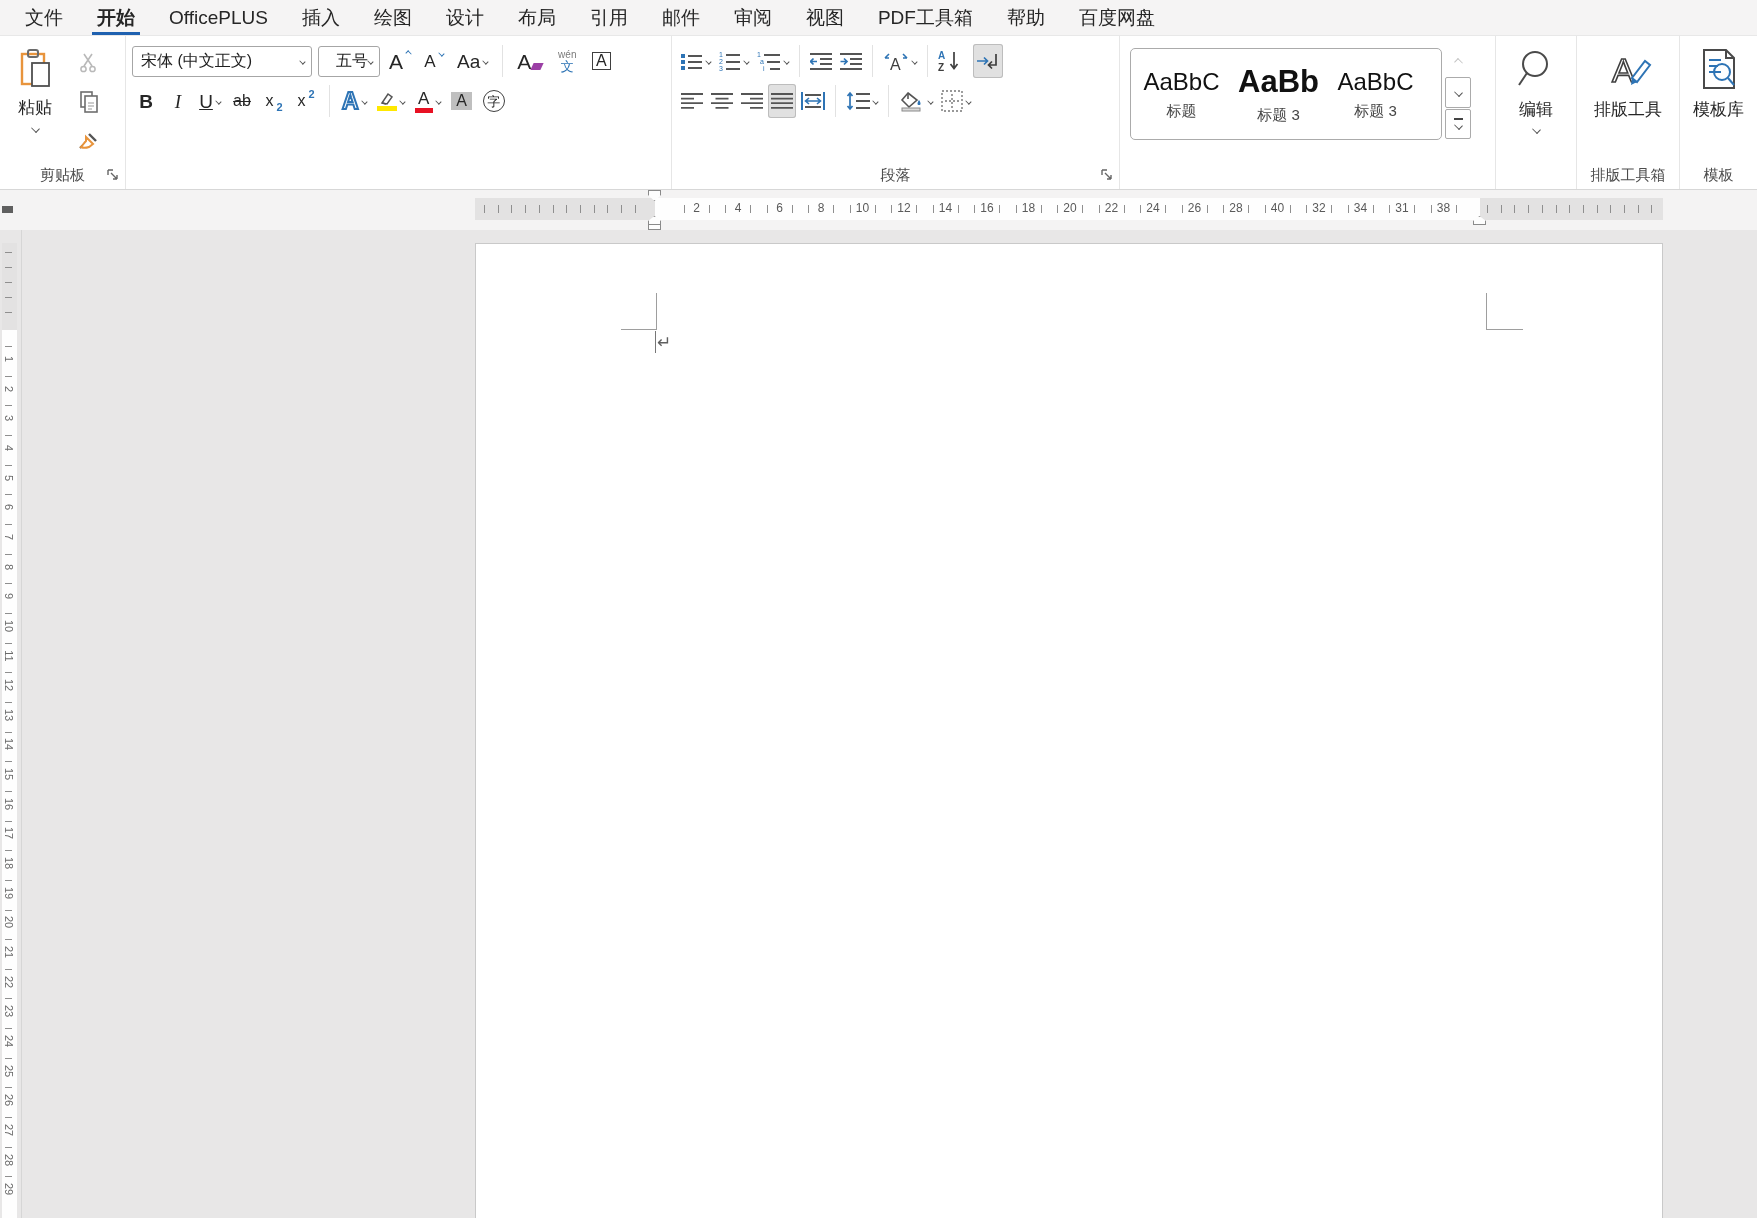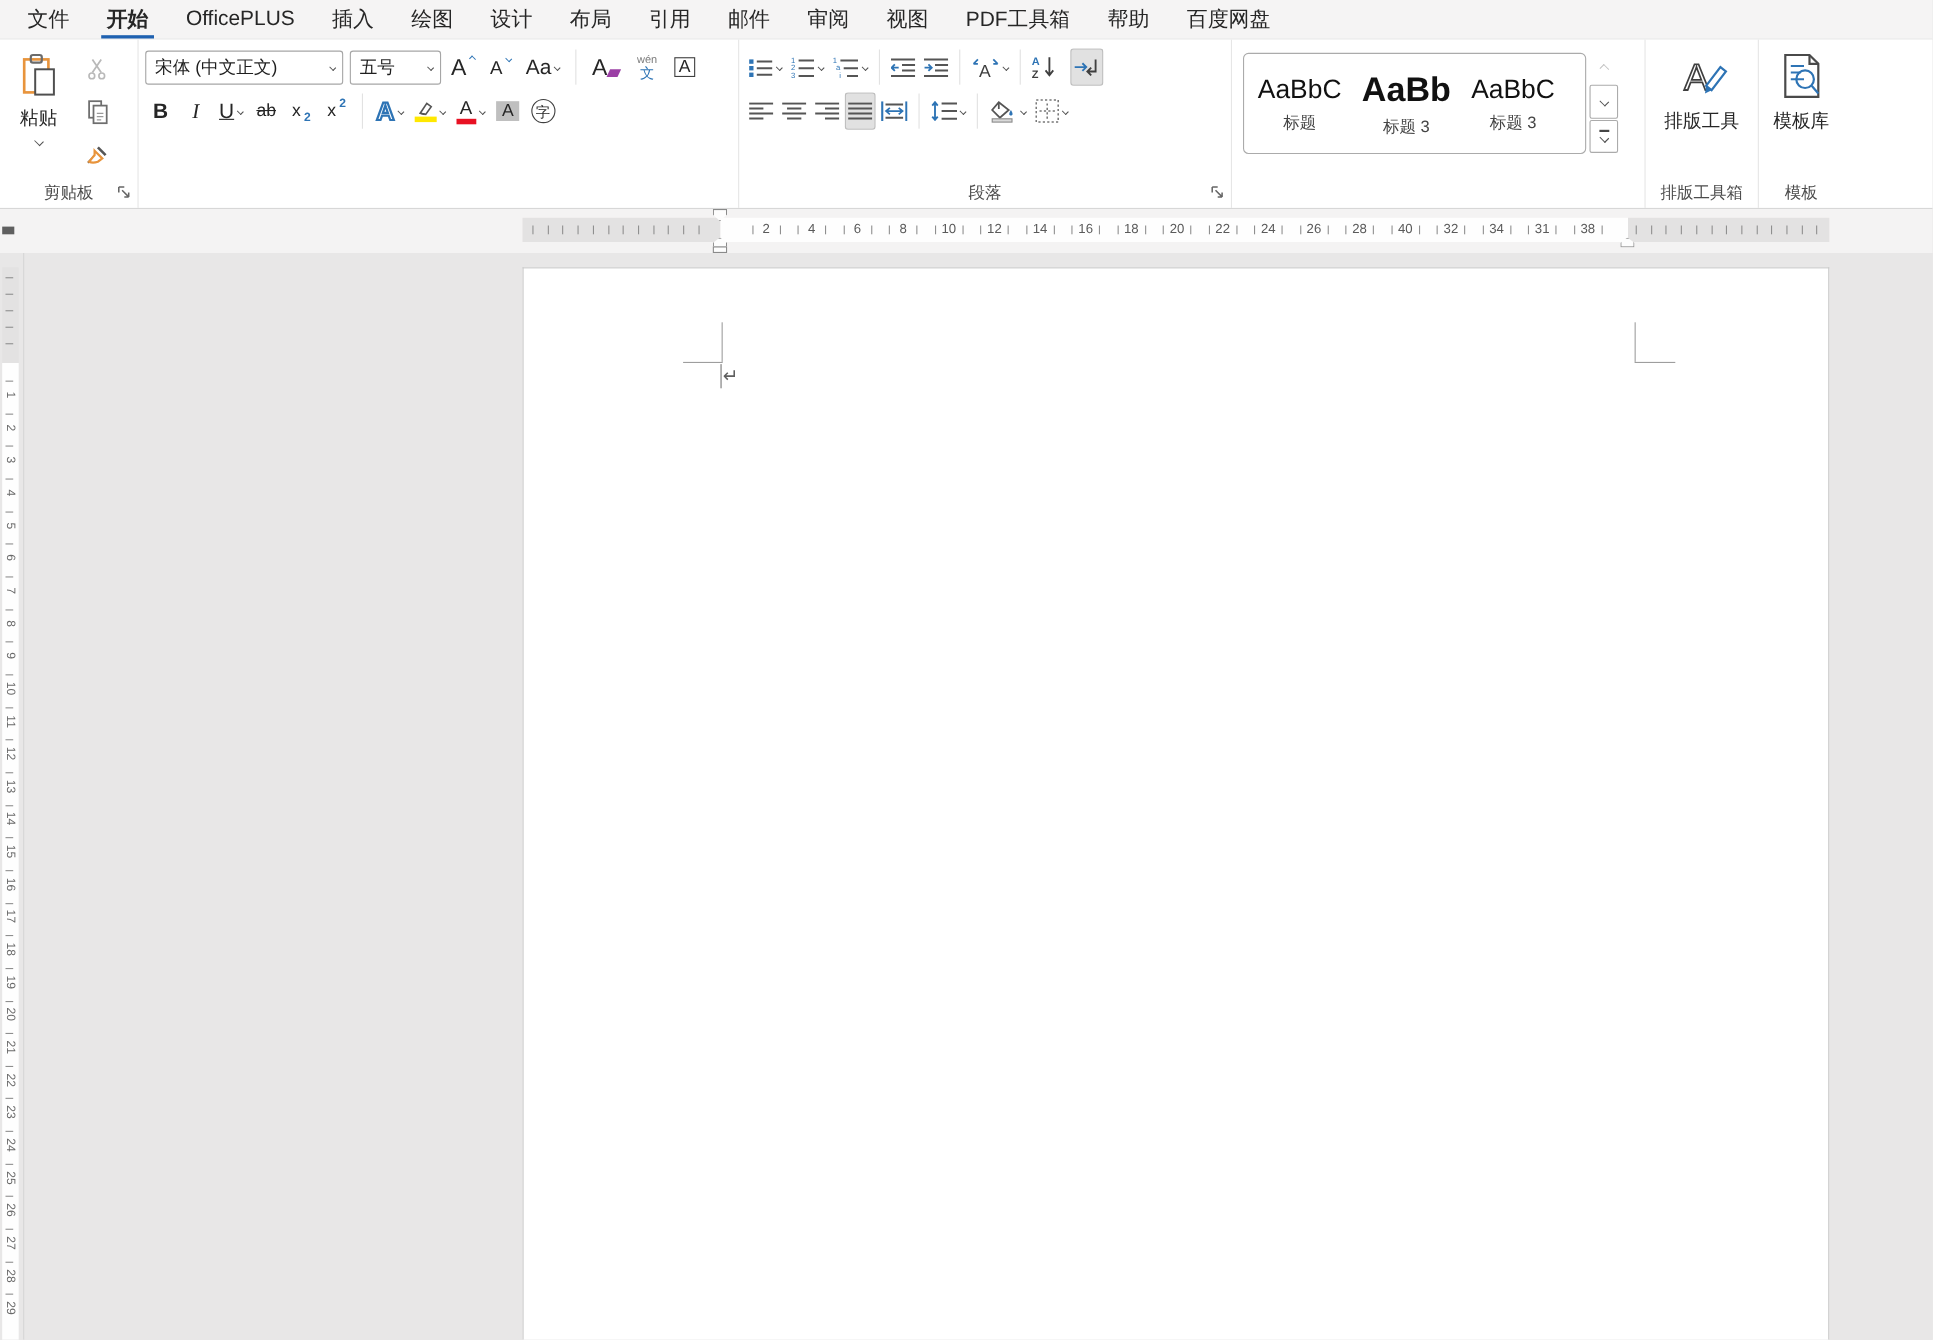--- a/index.html
+++ b/index.html
@@ -168,21 +168,21 @@
   </div>
 
   <div class="group" style="width:546px;">
     <div class="gcontent" style="padding-top:6px;">
       <div class="rowstack">
         <div class="btnrow" style="height:38px; gap:6px;">
           <div class="combo" style="width:180px;">
             <span class="cval">宋体 (中文正文)</span>
             <span class="chev sm"></span>
           </div>
-          <div class="combo" style="width:83px;">
+          <div class="combo" style="width:62px;text-align:right;">
             <span class="cval">五号</span>
             <span class="chev sm"></span>
           </div>
           <div class="btn">
             <span class="glyph" style="font-size:21px;">A</span>
               <span class="chev sm up" style="border-color:#2E74B5; position:relative; top:-8px;"></span>
           </div>
           <div class="btn">
             <span class="glyph" style="font-size:17px;">A</span>
               <span class="chev sm" style="border-color:#2E74B5; position:relative; top:-8px;"></span>
@@ -420,20 +420,33 @@
             <span class="chev"></span>
           </div>
         <div class="scrollbtn" style="flex-direction:column;">
             <span class="morebar"></span>
             <span class="chev"></span>
           </div>
       </div>
     </div>
   </div>
 
+  <div class="group" style="width:81px;">
+    <div class="gcontent" style="justify-content:center;">
+      <div class="bigbtn">
+        <svg width="40" height="44" viewBox="0 0 40 44">
+          <circle cx="19" cy="16" r="12" fill="none" stroke="#4A4A4A" stroke-width="2"></circle>
+          <path d="M11 25 L3 37" stroke="#4A4A4A" stroke-width="2"></path>
+        </svg>
+        <span class="blabel">编辑</span>
+        <span class="chev" style="margin-top:5px;"></span>
+      </div>
+    </div>
+    <div class="glabel-row"></div>
+  </div>
 
   <div class="group" style="width:103px;">
     <div class="gcontent" style="justify-content:center;">
       <div class="bigbtn">
         <svg width="48" height="44" viewBox="0 0 48 44">
           <text x="8" y="34" font-size="34" fill="none" stroke="#3F3F3F" stroke-width="1.6" font-family="Liberation Sans,sans-serif">A</text>
           <path d="M28 30 L41 13 L46 17 L33 34 Z" fill="#fff" stroke="#2E74B5" stroke-width="2"></path>
           <path d="M28 30 L27 37 L33 34 Z" fill="#2E74B5"></path>
         </svg>
         <span class="blabel">排版工具</span>

